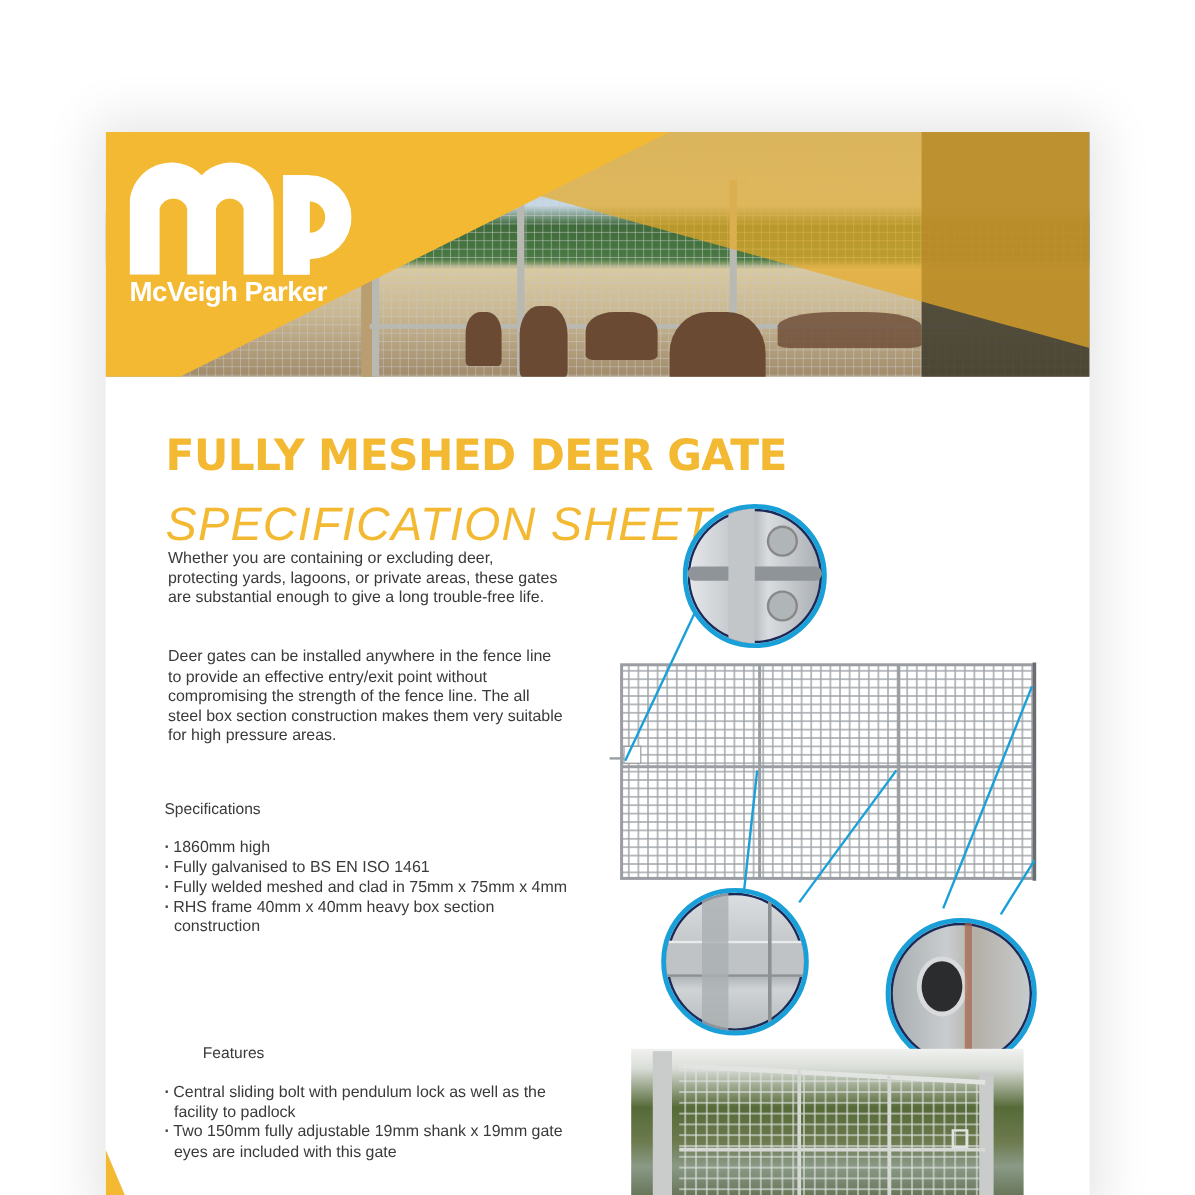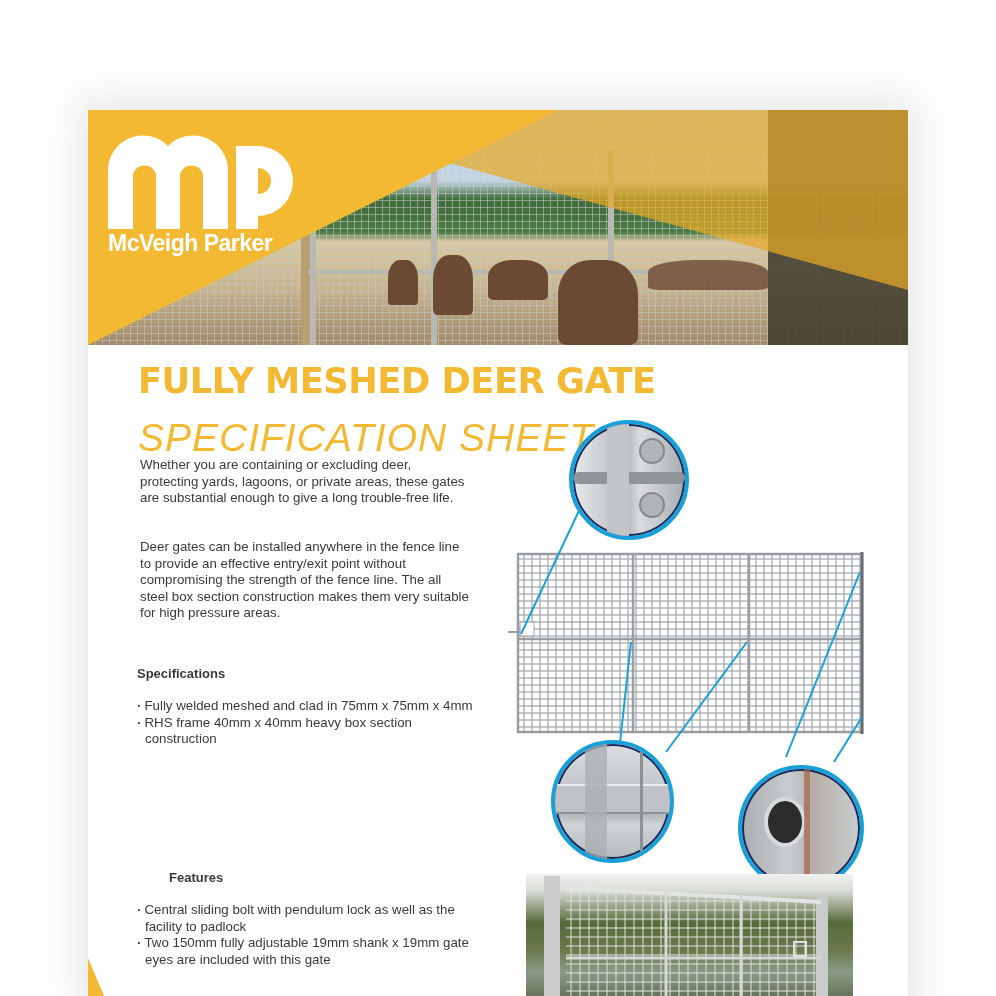--- a/index.html
+++ b/index.html
@@ -1,31 +1,31 @@
 <!DOCTYPE html>
 <html><head>
 <meta charset="utf-8">
 <style>
   html,body{margin:0;padding:0;}
   body{width:996px;height:996px;background:#ffffff;position:relative;overflow:hidden;font-family:"Liberation Sans",sans-serif;}
   .page{position:absolute;left:88px;top:110px;width:820px;height:900px;background:#fff;box-shadow:0 0 40px 10px rgba(0,0,0,0.10);overflow:hidden;}
-  .hero{position:absolute;left:0;top:0;width:820px;height:235px;overflow:hidden;}
+  .hero{position:absolute;left:0;top:0;width:820px;height:204px;overflow:hidden;}
   .photo{position:absolute;inset:0;background:linear-gradient(180deg,#b8d0e4 0%,#c6d8e6 30%,#3f6b3a 38%,#4a7a44 52%,#d9c9a0 56%,#c8b690 75%,#a08a6a 100%);}
   .mesh{position:absolute;inset:0;background-image:linear-gradient(90deg,rgba(200,200,200,0.55) 1px,transparent 1px),linear-gradient(0deg,rgba(200,200,200,0.55) 1px,transparent 1px);background-size:7px 7px;}
   .post{position:absolute;background:#b9b9b4;}
   .deer{position:absolute;background:#6b4a34;border-radius:40% 40% 10% 10%;}
   .shade-right{position:absolute;right:0;top:0;width:140px;height:235px;background:#3d3a2a;opacity:0.85;}
   .yellow-big{position:absolute;inset:0;background:#f4b933;clip-path:polygon(0 0,470px 0,0 235px);}
   .yellow-overlay{position:absolute;inset:0;background:rgba(232,170,40,0.72);clip-path:polygon(170px 0,820px 0,820px 180px);}
   .logo{position:absolute;left:20px;top:24px;}
   .brand{position:absolute;left:20px;top:120px;color:#fff;font-weight:bold;font-size:23px;letter-spacing:-0.5px;}
   .title{position:absolute;left:50px;top:250px;font-family:"DejaVu Sans",sans-serif;font-weight:bold;font-size:36px;color:#f4b933;letter-spacing:-0.5px;transform:scaleX(0.98);transform-origin:left;}
   .subtitle{position:absolute;left:50px;top:290px;font-size:39px;color:#f4b933;font-style:italic;font-weight:300;letter-spacing:1px;margin-top:16px;}
   .body-text{position:absolute;left:52px;width:330px;font-size:13.3px;line-height:16.5px;color:#3a3a3a;}
-  .h{position:absolute;left:49px;font-weight:bold;font-size:13px;color:#3a3a3a;}
+  .h{position:absolute;left:49px;font-weight:normal;font-size:13px;color:#3a3a3a;}
   ul.bl{position:absolute;left:49px;width:345px;margin:0;padding:0;list-style:none;font-size:13.3px;line-height:16.5px;color:#3a3a3a;}
   ul.bl li{padding-left:8px;text-indent:-8px;}
   ul.bl li::before{content:"\00B7";font-weight:bold;margin-right:3px;}
   .gate{position:absolute;left:428px;top:442px;width:348px;height:180px;}
   .circle{position:absolute;border-radius:50%;border:4px solid #1aa0d8;box-shadow:0 0 0 2px #1b2a5a inset;overflow:hidden;background:#b8bcbf;}
   .bottom-photo{position:absolute;left:438px;top:764px;width:327px;height:140px;background:linear-gradient(180deg,#f1f2f0 0%,#d8dcd6 12%,#566a38 35%,#6c7a4e 55%,#8a9a86 70%,#4e5a38 100%);overflow:hidden;}
   .tri{position:absolute;left:0;top:848px;width:0;height:0;border-left:22px solid #f4b933;border-top:52px solid transparent;}
 </style>
 </head>
 <body>
@@ -59,20 +59,22 @@
   </div>
 
   <div class="title">FULLY MESHED DEER GATE</div>
   <div class="subtitle">SPECIFICATION SHEET</div>
 
   <p class="body-text" style="top:429px;margin:0;">Deer gates can be installed anywhere in the fence line to provide an effective entry/exit point without compromising the strength of the fence line. The all steel box section construction makes them very suitable for high pressure areas.</p>
   <p class="body-text" style="top:347px;margin:0;">Whether you are containing or excluding deer, protecting yards, lagoons, or private areas, these gates are substantial enough to give a long trouble-free life.</p>
 
   <div class="h" style="top:556px;">Specifications</div>
   <ul class="bl" style="top:588px;">
+    <li>1860mm high</li>
+    <li>Fully galvanised to BS EN ISO 1461</li>
     <li>Fully welded meshed and clad in 75mm x 75mm x 4mm</li>
     <li>RHS frame 40mm x 40mm heavy box section construction</li>
   </ul>
 
   <div class="h" style="top:760px;margin-left:32px;">Features</div>
   <ul class="bl" style="top:792px;">
     <li>Central sliding bolt with pendulum lock as well as the facility to padlock</li>
     <li>Two 150mm fully adjustable 19mm shank x 19mm gate eyes are included with this gate</li>
   </ul>
 

